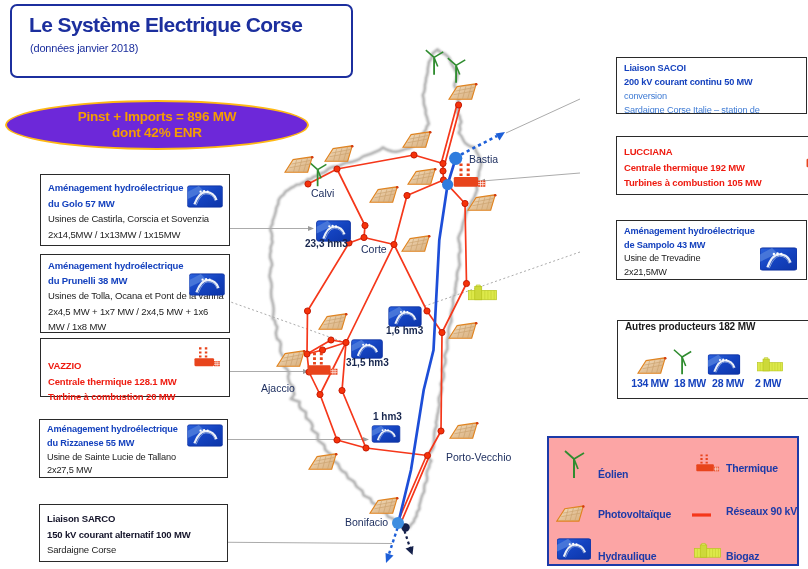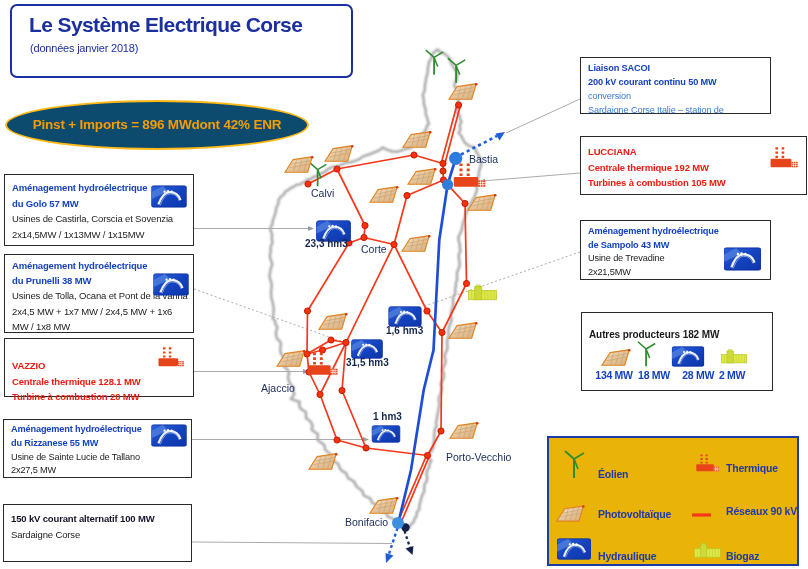--- a/index.html
+++ b/index.html
@@ -6,49 +6,49 @@
   body{width:808px;height:569px;position:relative;background:#ffffff;overflow:hidden;
        font-family:"Liberation Sans","DejaVu Sans",sans-serif;}
   .abs{position:absolute;}
   
   #title-box{left:10px;top:4px;width:339px;height:70px;border:2.5px solid #1c2f9e;
              border-radius:7px;background:#fff;}
   #title-main{left:29px;top:13px;font-size:21px;font-weight:bold;color:#1c2f9e;letter-spacing:-0.6px;}
   #title-sub{left:30px;top:42px;font-size:11px;font-weight:normal;color:#1c2f9e;letter-spacing:-0.2px;}
   
   #badge{left:5px;top:100px;width:300px;height:46px;border:2.5px solid #ffb914;border-radius:50%;
-         display:flex;flex-direction:row;align-items:center;justify-content:center;background:#0c4a6e;}
+         display:flex;flex-direction:column;align-items:center;justify-content:center;background:#6d28d9;}
   .badge-line{font-size:13.5px;font-weight:bold;color:#f59d00;line-height:16px;letter-spacing:-0.2px;}
   
-  .info-box{background:#fff;border:1.2px solid #2a2a2a;box-sizing:border-box;padding:5px 7px 0 7px;}
+  .info-box{background:#fff;border:1.2px solid #2a2a2a;box-sizing:border-box;padding:5px 7px 0 7px;margin-left:36px;}
   .ib-line{white-space:nowrap;}
   .hblue{color:#1542be;font-weight:bold;}
   .hred{color:#ee1b10;font-weight:bold;}
   .hdark{color:#14142a;font-weight:bold;}
   .tdark{color:#1d1d1d;}
   .tlblue{color:#3d7ad4;}
   .fs95{font-size:9.5px;line-height:15.5px;letter-spacing:-0.15px;}
   .fs90{font-size:9.2px;line-height:14.5px;letter-spacing:-0.15px;}
   .wrap{white-space:normal;}
   #box-golo{left:4px;top:174px;width:190px;height:72px;}
   #box-prunelli{left:4px;top:254px;width:190px;height:79px;padding-top:3px;line-height:15.2px;}
   #box-vazzio{left:4px;top:338px;width:190px;height:59px;padding-top:19px;}
   #box-rizzanese{left:3px;top:419px;width:189px;height:59px;padding-top:3px;line-height:13.8px;}
   #box-sarco{left:3px;top:504px;width:189px;height:58px;padding-top:6px;}
   #box-sacoi{left:580px;top:57px;width:191px;height:57px;padding-top:3px;overflow:hidden;line-height:14px;}
   #box-lucciana{left:580px;top:136px;width:227px;height:59px;padding-top:7px;}
   #box-sampolo{left:580px;top:220px;width:191px;height:60px;padding-top:4px;line-height:13.5px;overflow:hidden;}
-  #box-autres{left:581px;top:312px;width:192px;height:79px;padding-top:16px;}
+  #box-autres{left:581px;top:320px;width:192px;height:79px;padding-top:0;}
   .box-icon{position:absolute;}
   
   #autres-row{position:absolute;left:10px;top:22px;width:172px;height:30px;}
   #autres-vals{position:absolute;left:0px;top:56px;width:192px;display:flex;}
   .aval{font-size:10.5px;font-weight:bold;color:#1542be;text-align:center;letter-spacing:-0.3px;}
   
-  #legend{left:547px;top:436px;width:252px;height:130px;border:2.5px solid #1c3aa8;background:#eab308;box-sizing:border-box;}
+  #legend{left:547px;top:436px;width:252px;height:130px;border:2.5px solid #1c3aa8;background:#fca5a5;box-sizing:border-box;}
   .leg-label{position:absolute;font-size:10.5px;font-weight:bold;color:#1c3aa8;letter-spacing:-0.2px;}
 </style>
 </head>
 <body>
 
 <svg class="abs" width="808" height="569" viewBox="0 0 808 569" style="left:0;top:0;">
   <defs>
     <path id="island-outline" d="M 437.6,49.5 L 435.1,51.4 L 432.4,53.7 L 431.6,58.3 L 428.9,62.0 L 428.5,65.2 L 427.8,68.4 L 427.8,71.7 L 427.1,74.9 L 426.1,78.0 L 425.8,81.5 L 424.9,84.8 L 424.9,88.3 L 424.3,91.7 L 422.7,95.0 L 423.5,98.0 L 423.8,101.0 L 423.8,104.0 L 424.8,107.0 L 425.7,109.8 L 425.6,113.6 L 426.9,117.0 L 427.8,120.6 L 428.8,123.9 L 426.7,126.4 L 426.0,129.7 L 423.8,132.2 L 422.8,135.3 L 420.9,137.9 L 418.1,140.3 L 415.7,143.2 L 413.2,146.0 L 410.0,148.0 L 406.4,148.7 L 403.0,149.9 L 399.5,151.1 L 396.1,151.8 L 392.6,151.5 L 389.3,150.5 L 386.2,149.3 L 382.8,147.5 L 380.2,149.7 L 377.2,151.1 L 374.2,152.3 L 371.3,153.7 L 368.4,154.7 L 365.3,155.7 L 362.4,156.7 L 359.9,158.8 L 357.1,160.2 L 353.6,161.3 L 350.1,162.3 L 346.4,162.6 L 343.0,163.9 L 340.1,165.4 L 337.2,166.6 L 333.9,166.6 L 330.8,167.7 L 327.7,169.3 L 325.2,171.9 L 322.0,173.2 L 318.7,174.4 L 316.2,176.1 L 313.2,176.9 L 311.0,179.2 L 307.7,179.3 L 305.5,181.9 L 302.6,182.6 L 300.1,184.4 L 296.7,184.6 L 294.1,186.5 L 291.1,187.9 L 288.5,189.8 L 285.5,191.5 L 283.6,194.6 L 280.7,196.8 L 278.6,199.9 L 278.2,204.1 L 276.3,207.7 L 275.8,211.4 L 274.8,214.8 L 273.7,218.1 L 272.6,221.0 L 272.5,224.1 L 270.8,226.9 L 270.3,230.1 L 271.7,233.0 L 272.1,235.9 L 271.7,239.0 L 272.5,242.1 L 271.4,245.0 L 270.5,247.9 L 270.9,251.1 L 270.1,254.0 L 270.0,257.8 L 271.4,261.3 L 272.2,265.0 L 270.7,268.6 L 270.2,272.2 L 269.4,276.1 L 270.4,279.7 L 271.5,283.3 L 271.7,287.0 L 271.1,290.6 L 271.1,294.3 L 271.4,297.9 L 272.3,301.2 L 273.1,304.6 L 273.6,308.0 L 273.6,311.3 L 273.3,314.7 L 272.5,318.2 L 274.9,320.7 L 275.5,324.1 L 277.3,327.0 L 276.6,330.0 L 275.8,332.9 L 276.3,335.8 L 277.1,339.0 L 279.9,341.0 L 280.9,344.0 L 280.4,348.0 L 280.3,351.8 L 282.4,355.6 L 285.0,359.0 L 284.6,362.5 L 283.7,366.2 L 287.1,369.0 L 289.2,373.0 L 288.0,376.4 L 288.5,379.7 L 290.0,383.8 L 293.5,386.9 L 293.2,390.5 L 294.4,394.3 L 291.0,398.9 L 295.0,400.4 L 299.7,401.9 L 299.2,405.1 L 300.0,408.0 L 302.8,410.3 L 305.9,412.0 L 305.9,415.0 L 306.0,418.0 L 309.2,420.3 L 311.4,423.0 L 312.7,426.0 L 311.6,429.5 L 314.6,431.9 L 318.0,434.0 L 317.6,437.0 L 317.8,440.2 L 320.9,442.6 L 324.3,444.9 L 325.2,449.8 L 328.2,452.3 L 331.3,454.9 L 331.6,460.6 L 335.1,461.8 L 338.2,463.9 L 340.1,468.9 L 342.7,471.4 L 346.0,473.0 L 348.0,478.1 L 351.2,479.7 L 354.3,481.9 L 356.4,486.5 L 359.3,488.6 L 362.3,490.8 L 363.7,495.5 L 367.0,497.0 L 370.6,498.7 L 372.0,502.9 L 375.3,504.0 L 377.9,506.0 L 380.0,509.9 L 382.7,512.0 L 386.3,512.8 L 387.7,516.5 L 393.3,518.7 L 395.5,522.1 L 398.9,524.2 L 404.0,526.3 L 409.3,527.3 L 411.2,524.2 L 413.8,521.9 L 414.5,518.8 L 416.5,516.2 L 416.9,512.2 L 419.4,509.1 L 419.3,505.5 L 420.3,502.1 L 421.2,498.4 L 422.3,494.9 L 424.2,491.6 L 424.2,488.1 L 424.5,484.4 L 426.8,481.1 L 427.2,477.6 L 426.5,473.9 L 427.3,470.3 L 429.2,467.1 L 429.5,463.8 L 431.3,460.8 L 429.0,458.5 L 427.3,456.2 L 429.1,453.6 L 431.4,451.2 L 433.5,447.1 L 433.7,443.5 L 434.1,440.0 L 434.2,436.5 L 434.4,432.9 L 434.9,429.4 L 436.6,426.1 L 436.0,422.4 L 436.9,419.0 L 437.2,415.5 L 438.2,412.0 L 438.6,408.5 L 439.6,405.0 L 438.9,401.5 L 438.8,397.9 L 440.2,394.6 L 441.4,391.0 L 441.7,387.5 L 440.7,383.9 L 442.6,380.7 L 443.8,377.0 L 443.8,373.5 L 442.4,369.8 L 443.8,366.4 L 445.4,363.0 L 445.5,359.5 L 444.3,355.8 L 445.8,352.5 L 447.4,349.0 L 447.4,345.5 L 447.1,342.0 L 447.6,338.4 L 448.9,335.0 L 448.3,331.5 L 448.7,327.9 L 449.9,324.5 L 451.5,321.0 L 451.1,317.5 L 450.9,314.0 L 451.6,310.4 L 452.7,307.0 L 453.3,303.5 L 452.9,300.0 L 453.5,296.4 L 455.5,293.0 L 455.1,289.5 L 455.7,286.2 L 456.1,282.5 L 457.2,279.0 L 456.9,275.5 L 457.2,272.0 L 458.6,268.7 L 459.8,265.0 L 459.3,261.5 L 458.9,258.0 L 458.8,254.4 L 460.5,251.0 L 459.8,247.5 L 459.8,244.0 L 458.8,241.1 L 458.3,237.8 L 459.8,234.0 L 461.7,230.2 L 462.4,226.1 L 463.3,222.1 L 464.8,218.1 L 465.7,213.8 L 467.5,209.8 L 470.1,206.1 L 471.4,201.7 L 474.1,198.0 L 475.5,194.0 L 477.1,190.0 L 476.7,186.9 L 477.0,183.9 L 478.0,181.0 L 477.8,177.9 L 478.9,175.0 L 478.7,171.9 L 479.9,169.0 L 480.7,166.1 L 481.2,163.0 L 480.0,159.0 L 478.6,155.3 L 476.3,151.6 L 474.4,147.3 L 470.8,146.7 L 467.8,145.0 L 465.0,143.0 L 463.1,139.6 L 461.4,136.1 L 458.7,132.9 L 460.4,129.5 L 459.6,125.5 L 461.4,121.9 L 460.1,119.0 L 459.6,115.8 L 457.5,113.2 L 457.3,110.0 L 458.2,107.1 L 458.3,104.0 L 457.9,100.9 L 459.6,97.8 L 458.7,94.8 L 456.4,92.2 L 456.5,88.8 L 454.3,85.9 L 454.8,82.9 L 456.5,80.1 L 456.8,77.1 L 457.7,73.7 L 455.5,70.6 L 453.7,67.3 L 451.7,64.2 L 450.4,61.3 L 449.3,58.2 L 447.1,55.8 L 444.3,53.5 L 440.7,52.4 Z"></path>
     <linearGradient id="gradPV" x1="0" y1="0" x2="1" y2="1">
       <stop offset="0" stop-color="#f7ead2"></stop>
@@ -321,20 +321,21 @@
   <div class="ib-line hblue">Aménagement hydroélectrique</div>
   <div class="ib-line hblue">du Rizzanese 55 MW</div>
   <div class="ib-line tdark">Usine de Sainte Lucie de Tallano</div>
   <div class="ib-line tdark">2x27,5  MW</div>
   <svg class="box-icon" style="right:4px;top:4px;" width="36" height="23" viewBox="0 0 40 26">
       <use href="#ic-hydro"></use>
     </svg>
 </div>
 
 <div class="abs info-box fs95" id="box-sarco">
+  <div class="ib-line hdark">Liaison SARCO</div>
   <div class="ib-line hdark">150 kV courant alternatif 100 MW</div>
   <div class="ib-line tdark">Sardaigne Corse</div>
 </div>
 
 <div class="abs info-box fs90" id="box-sacoi">
   <div class="ib-line hblue">Liaison SACOI</div>
   <div class="ib-line hblue">200 kV courant continu  50 MW</div>
   <div class="ib-line tlblue">conversion</div>
   <div class="ib-line tlblue">Sardaigne Corse Italie – station de</div>
 </div>
@@ -370,21 +371,21 @@
     <svg style="position:absolute;left:79px;top:11px;" width="34" height="21" viewBox="0 0 40 26">
         <use href="#ic-hydro" width="40" height="26"></use>
       </svg>
     <svg style="position:absolute;left:128px;top:10px;" width="28" height="22" viewBox="0 0 40 22">
         <use href="#ic-biogas" width="40" height="22"></use>
       </svg>
   </div>
   <div id="autres-vals">
     <div class="aval" style="position:absolute;left:12px;width:40px;">134 MW</div>
     <div class="aval" style="position:absolute;left:53px;width:38px;">18 MW</div>
-    <div class="aval" style="position:absolute;left:88px;width:44px;text-align:right;">28 MW</div>
+    <div class="aval" style="position:absolute;left:88px;width:44px;">28 MW</div>
     <div class="aval" style="position:absolute;left:128px;width:44px;">2 MW</div>
   </div>
 </div>
 
 <div class="abs" id="legend">
   <svg style="position:absolute;left:14px;top:10px;" width="24" height="32" viewBox="0 0 24 32">
       <use href="#ic-wind"></use>
     </svg>
   <div class="leg-label" style="left:49px;top:30px;">Éolien</div>
   <svg style="position:absolute;left:146px;top:12px;" width="26" height="27" viewBox="0 0 40 30" preserveAspectRatio="xMidYMid meet">

